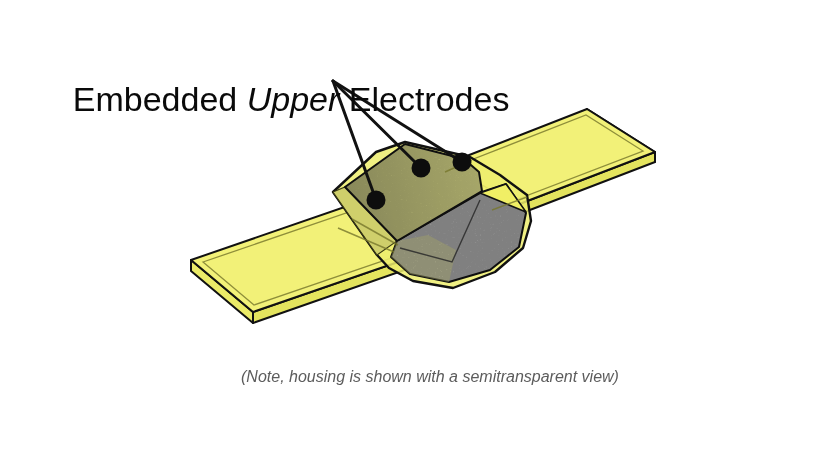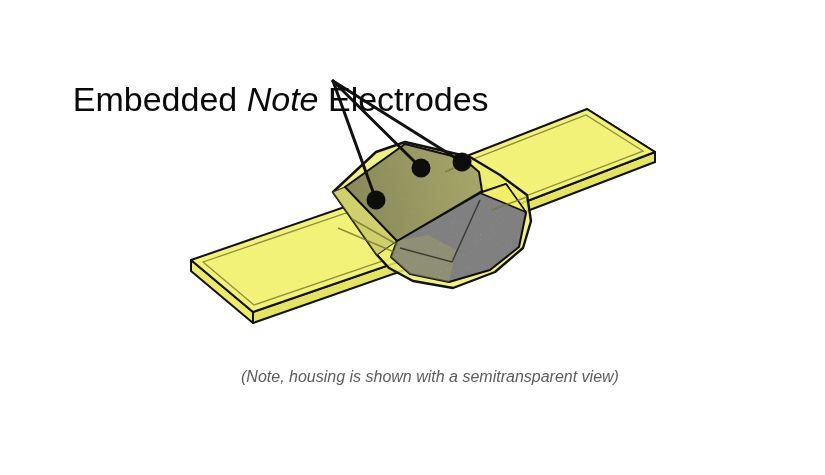--- a/index.html
+++ b/index.html
@@ -99,18 +99,18 @@
       <line x1="333" y1="81" x2="462" y2="162"></line>
     </g>
     <g style="fill:var(--electrode)">
       <circle cx="376" cy="200" r="9.5"></circle>
       <circle cx="421" cy="168" r="9.5"></circle>
       <circle cx="462" cy="162" r="9.5"></circle>
     </g>
   </svg>
 
   <div class="callout-title">
-    <span>Embedded </span><span class="em">Note</span><span> Electrodes</span>
+    <span>Embedded </span><span class="em">Upper</span><span> Electrodes</span>
   </div>
 
   <div class="figure-note">(Note, housing is shown with a semitransparent view)</div>
 
 </div>
 
 </body></html>

